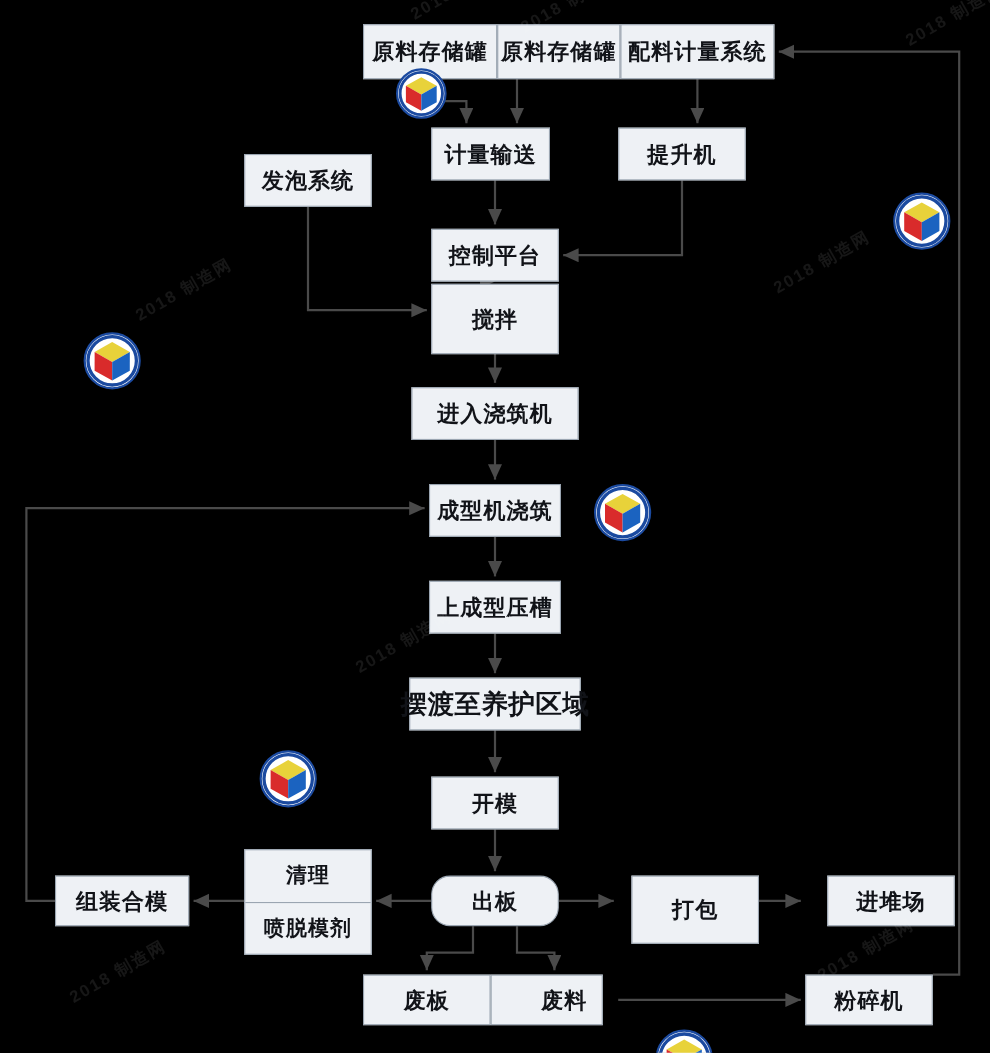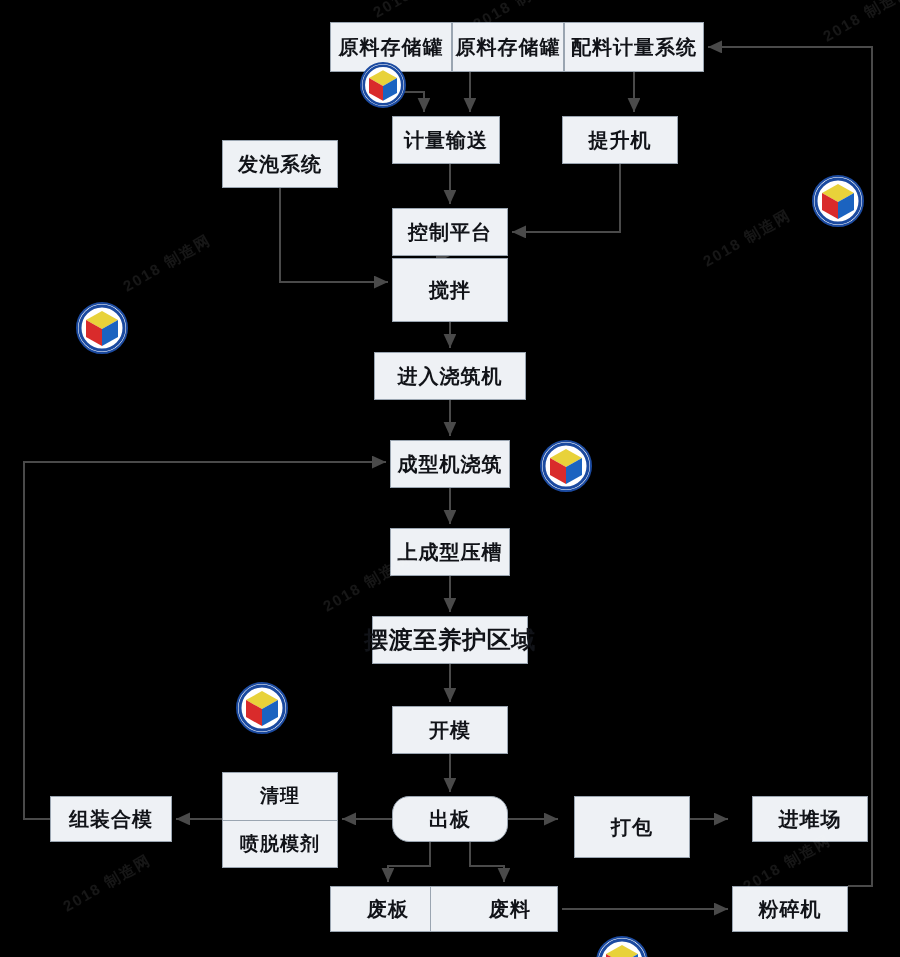--- a/index.html
+++ b/index.html
@@ -207,21 +207,21 @@
   <div class="node" style="left:562px;top:796px;width:116px;height:62px;margin-left:12px;">
       <span>打包</span>
     </div>
   <div class="node" style="left:752px;top:796px;width:116px;height:46px;">
       <span>进堆场</span>
     </div>
 
   <div class="node" style="left:330px;top:886px;width:116px;height:46px;">
       <span>废板</span>
     </div>
-  <div class="node" style="left:430px;top:886px;width:128px;height:46px;padding-left:32px;">
+  <div class="node" style="left:446px;top:886px;width:102px;height:46px;padding-left:32px;">
       <span>废料</span>
     </div>
   <div class="node" style="left:732px;top:886px;width:116px;height:46px;">
       <span>粉碎机</span>
     </div>
 
   <div class="wm" style="left:370px;top:6px;">2018 制造网</div>
   <div class="wm" style="left:470px;top:18px;">2018 制造网</div>
   <div class="wm" style="left:820px;top:30px;">2018 制造网</div>
   <div class="wm" style="left:120px;top:280px;">2018 制造网</div>

